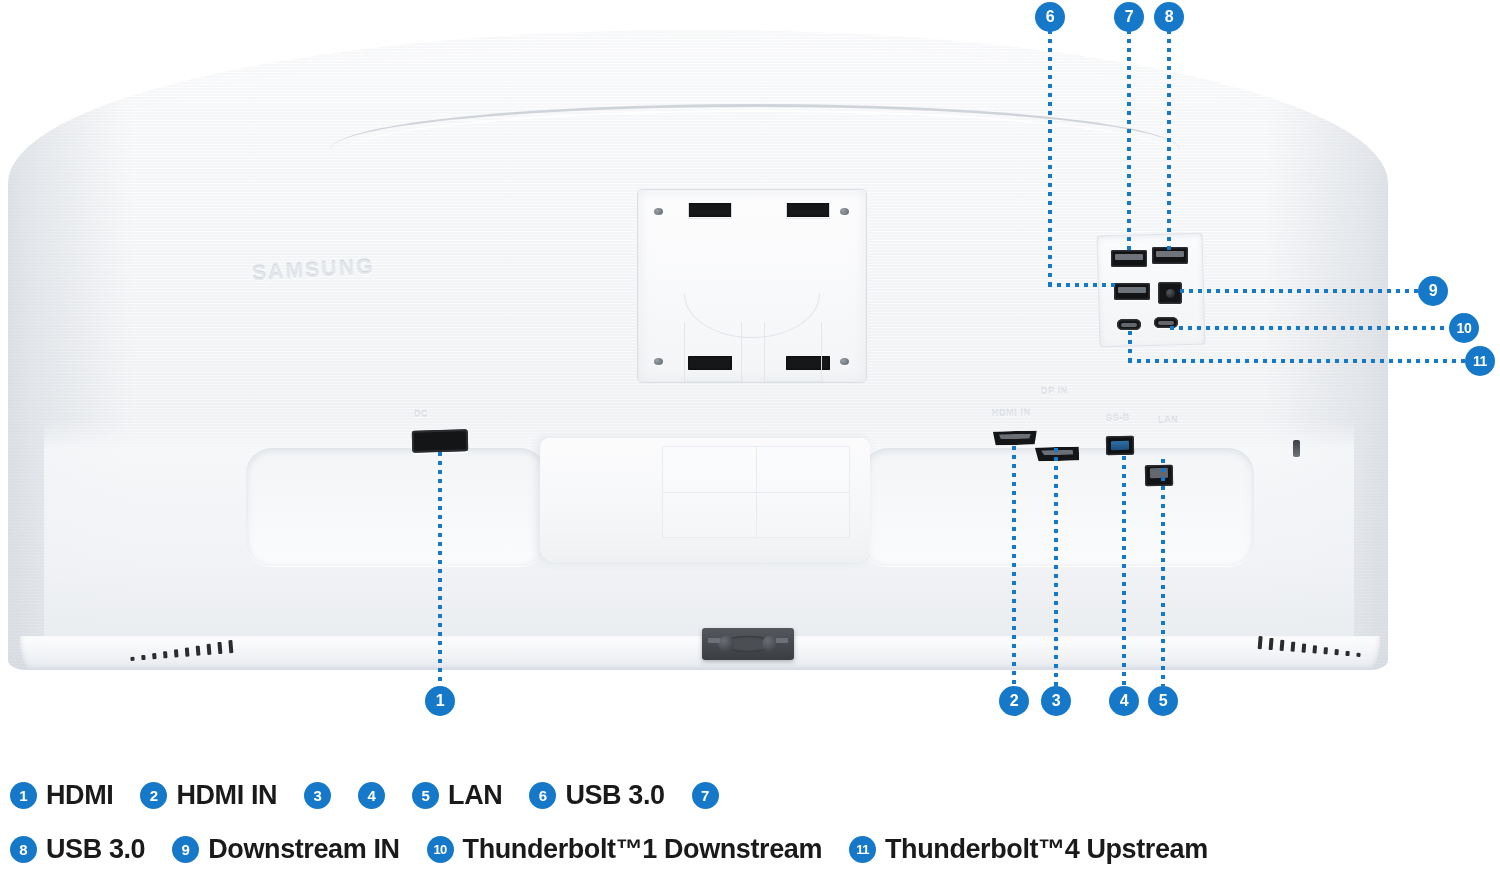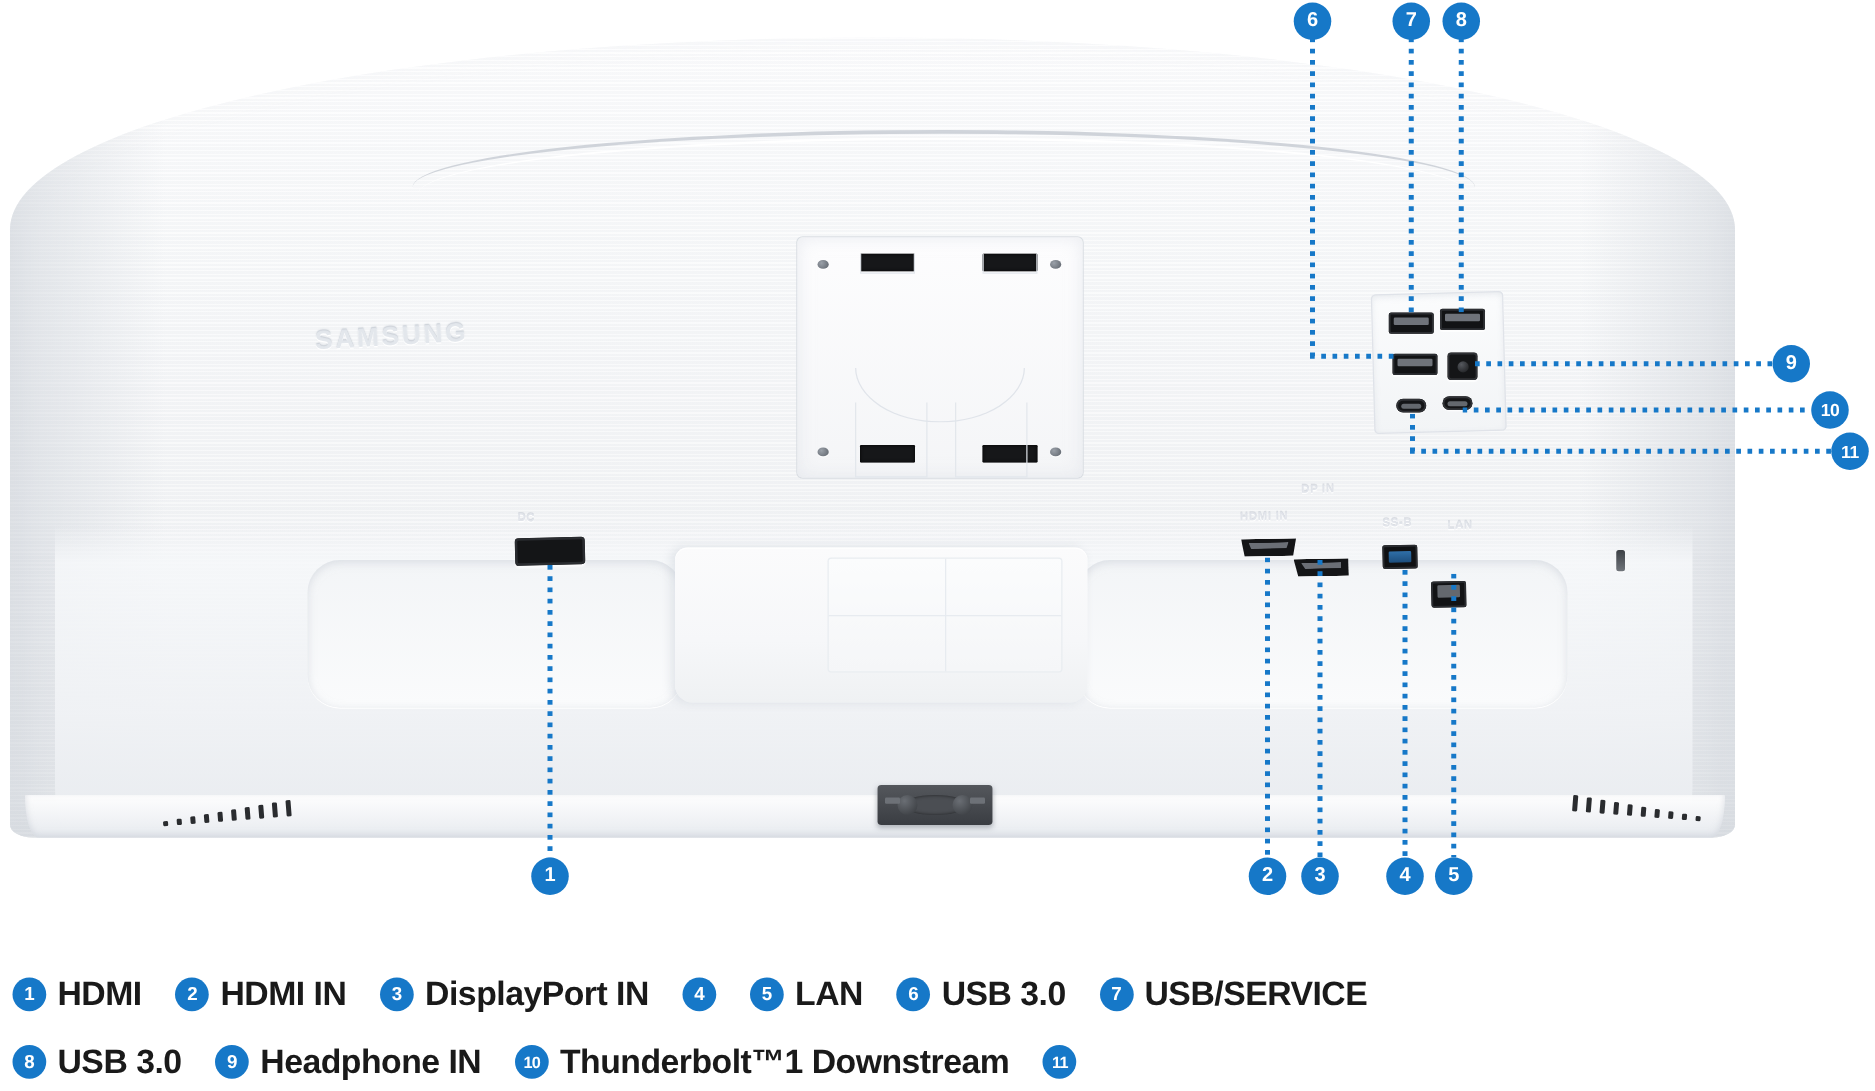--- a/index.html
+++ b/index.html
@@ -434,52 +434,51 @@
       <div class="legend-item">
         <span class="legend-badge">1</span>
         <span class="legend-label">HDMI</span>
       </div>
       <div class="legend-item">
         <span class="legend-badge">2</span>
         <span class="legend-label">HDMI IN</span>
       </div>
       <div class="legend-item">
         <span class="legend-badge">3</span>
-        <span class="legend-label">DisplayPort IN</span>
       </div>
       <div class="legend-item">
         <span class="legend-badge">4</span>
       </div>
       <div class="legend-item">
         <span class="legend-badge">5</span>
         <span class="legend-label">LAN</span>
       </div>
       <div class="legend-item">
         <span class="legend-badge">6</span>
         <span class="legend-label">USB 3.0</span>
       </div>
       <div class="legend-item" style="margin-right:0;">
         <span class="legend-badge">7</span>
-        <span class="legend-label">USB/SERVICE</span>
       </div>
     </div>
 
     <div class="legend-row">
       <div class="legend-item">
         <span class="legend-badge">8</span>
         <span class="legend-label">USB 3.0</span>
       </div>
       <div class="legend-item">
         <span class="legend-badge">9</span>
-        <span class="legend-label">Headphone IN</span>
+        <span class="legend-label">Downstream IN</span>
       </div>
       <div class="legend-item">
         <span class="legend-badge two">10</span>
         <span class="legend-label">Thunderbolt™1 Downstream</span>
       </div>
       <div class="legend-item" style="margin-right:0;">
         <span class="legend-badge two">11</span>
+        <span class="legend-label">Thunderbolt™4 Upstream</span>
       </div>
     </div>
 
   </div>
 
 </div>
 
 </body></html>

